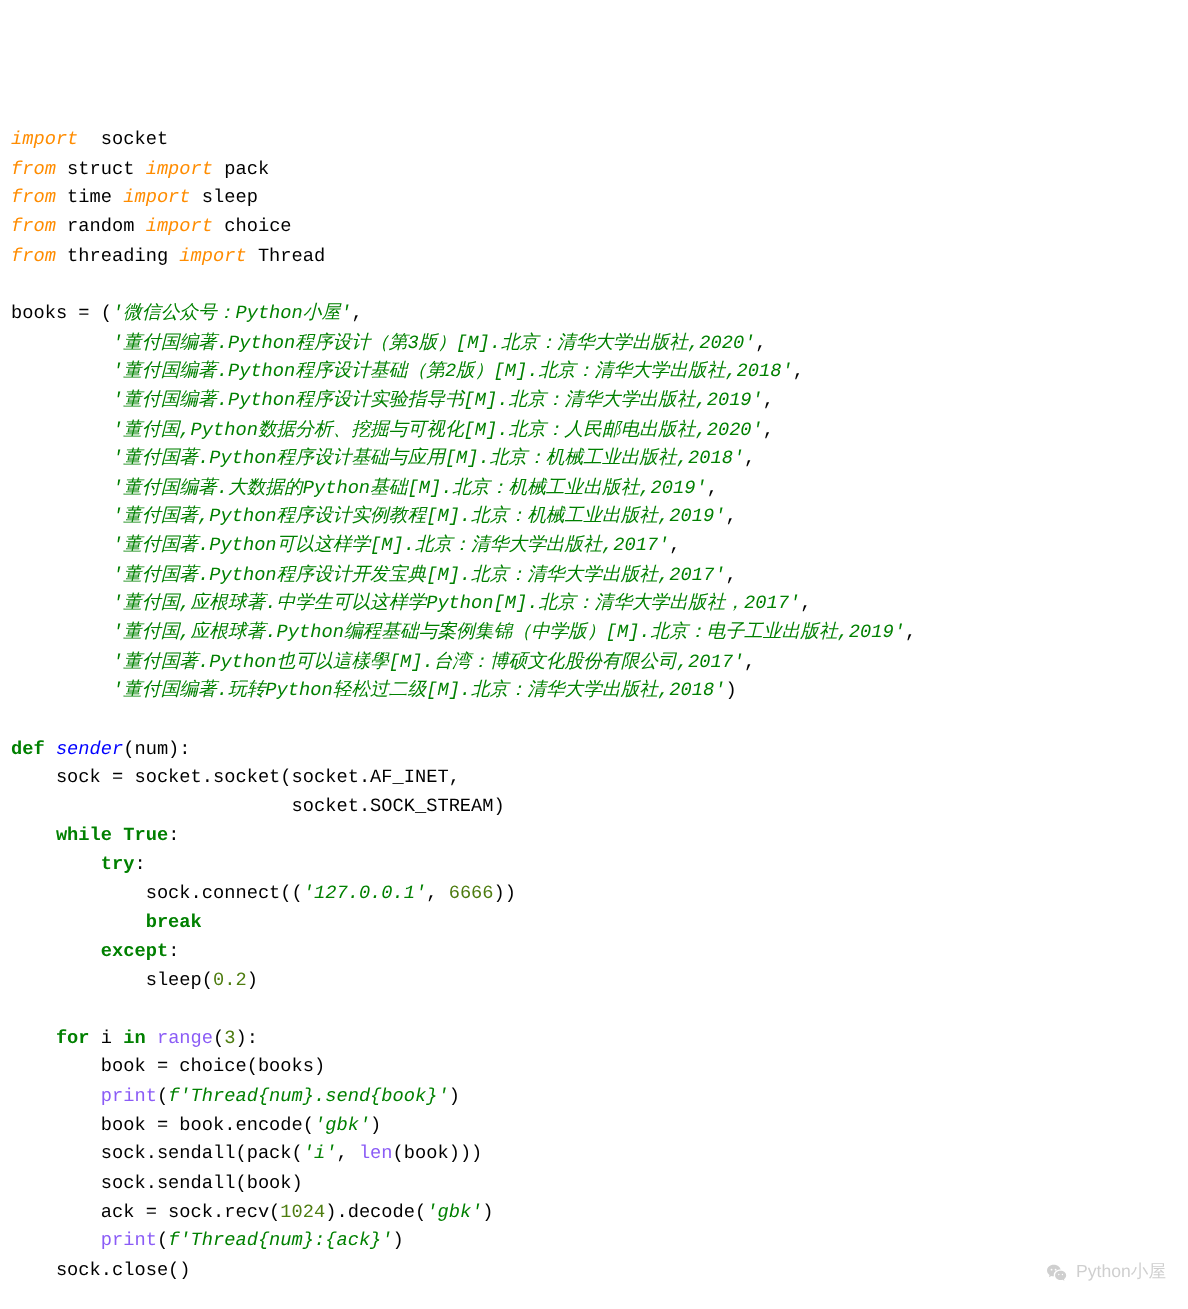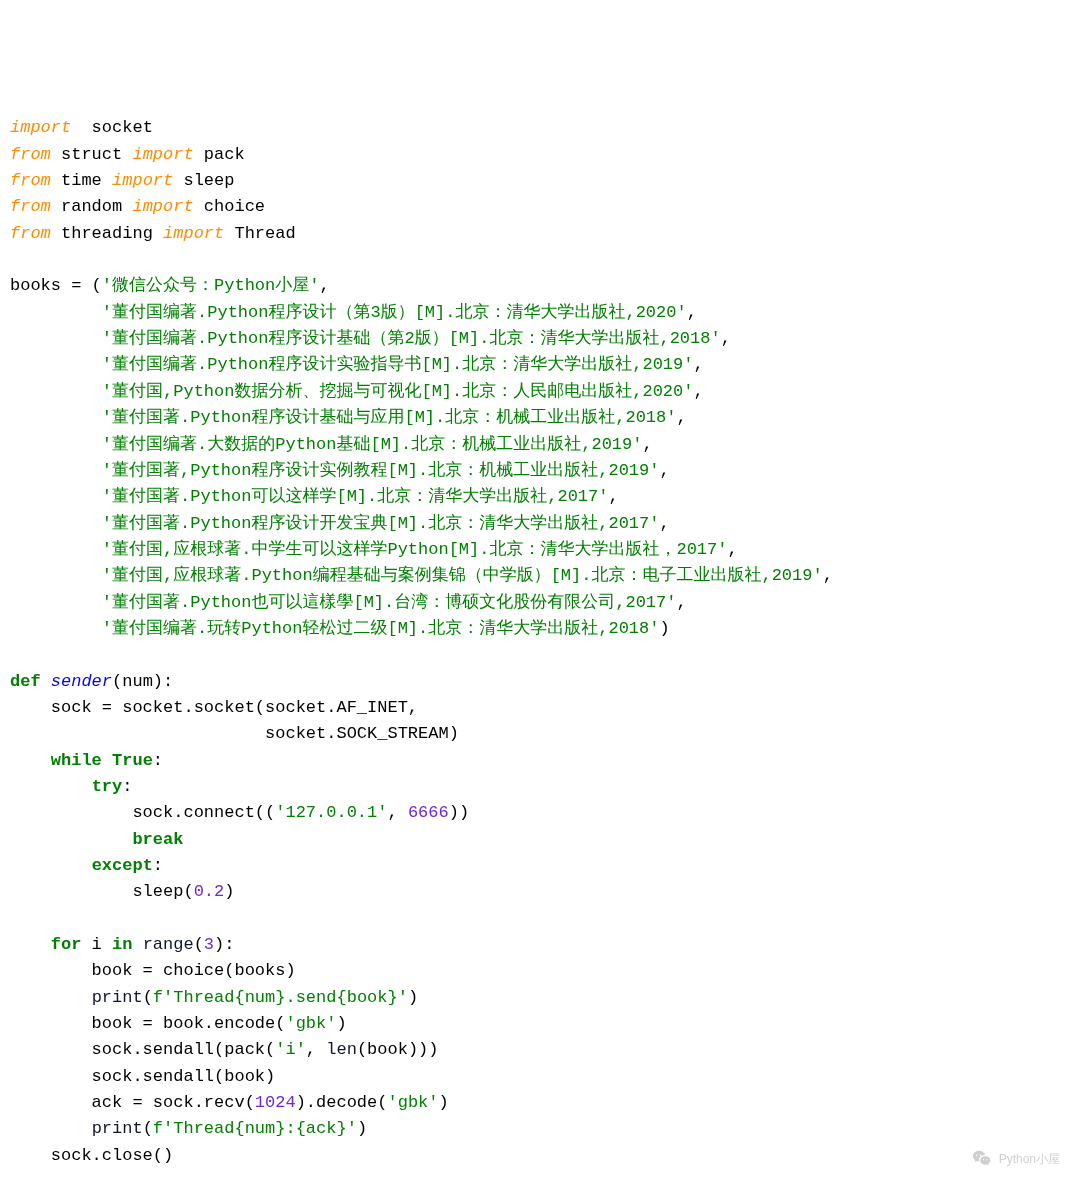--- a/index.html
+++ b/index.html
@@ -9,31 +9,31 @@
     font-family: Consolas, "Courier New", monospace;
     font-size: 17px;
     line-height: 1.55;
     white-space: pre;
     color: #000;
     width: 1080px;
     box-sizing: border-box;
   }
   .kw { color: #008000; font-weight: bold; }
   .fn { color: #0000ff; font-style: italic; }
-  .str { color: #008000; }
-  .lit { color: #6d28d9; }
-  .pr { color: #0f172a; }
+  .str { color: #008000; font-style: italic; }
+  .lit { color: #4d7c0f; }
+  .pr { color: #8b5cf6; }
   .kw2 { color: #ff8c00; font-style: italic; }
   .watermark {
     position: fixed;
     right: 20px;
     bottom: 20px;
     color: #bbb;
     font-family: sans-serif;
-    font-size: 12px;
+    font-size: 16px;
     display: flex;
     align-items: center;
     gap: 6px;
     opacity: 0.7;
   }
   .watermark svg { width: 22px; height: 22px; fill: #bbb; }
 </style>
 </head>
 <body>
 

